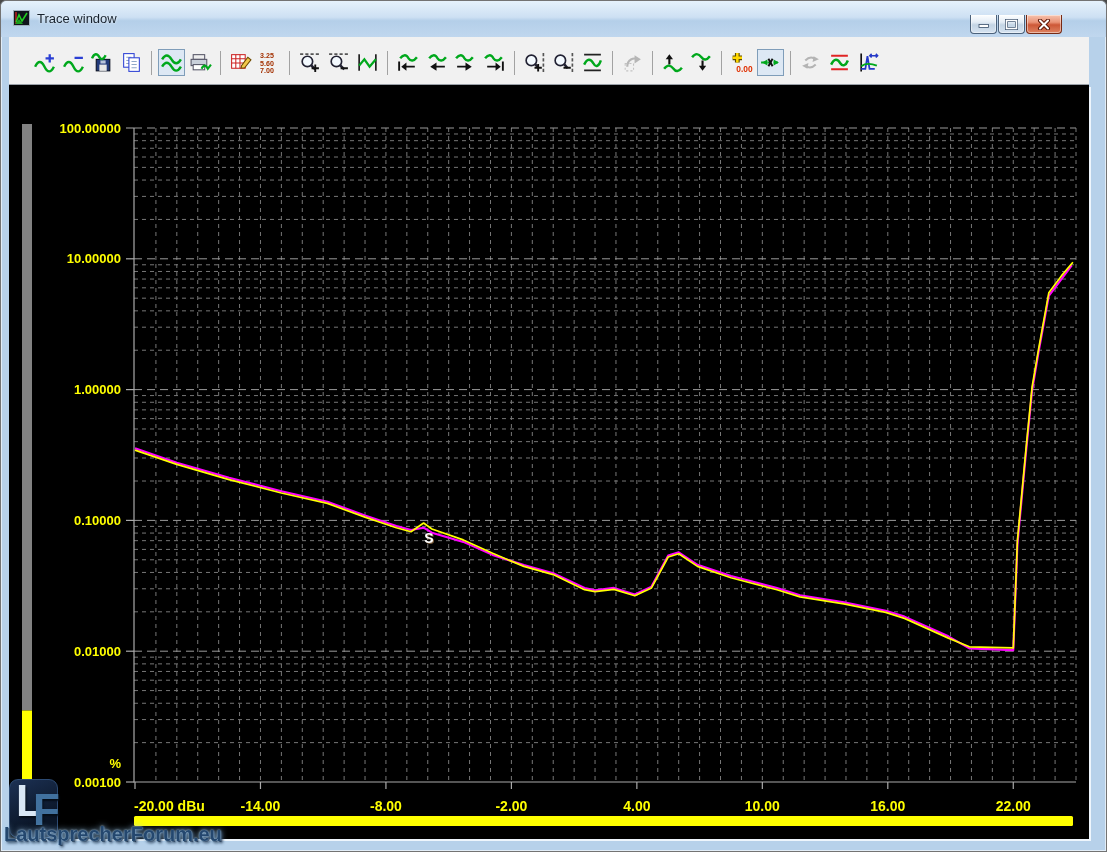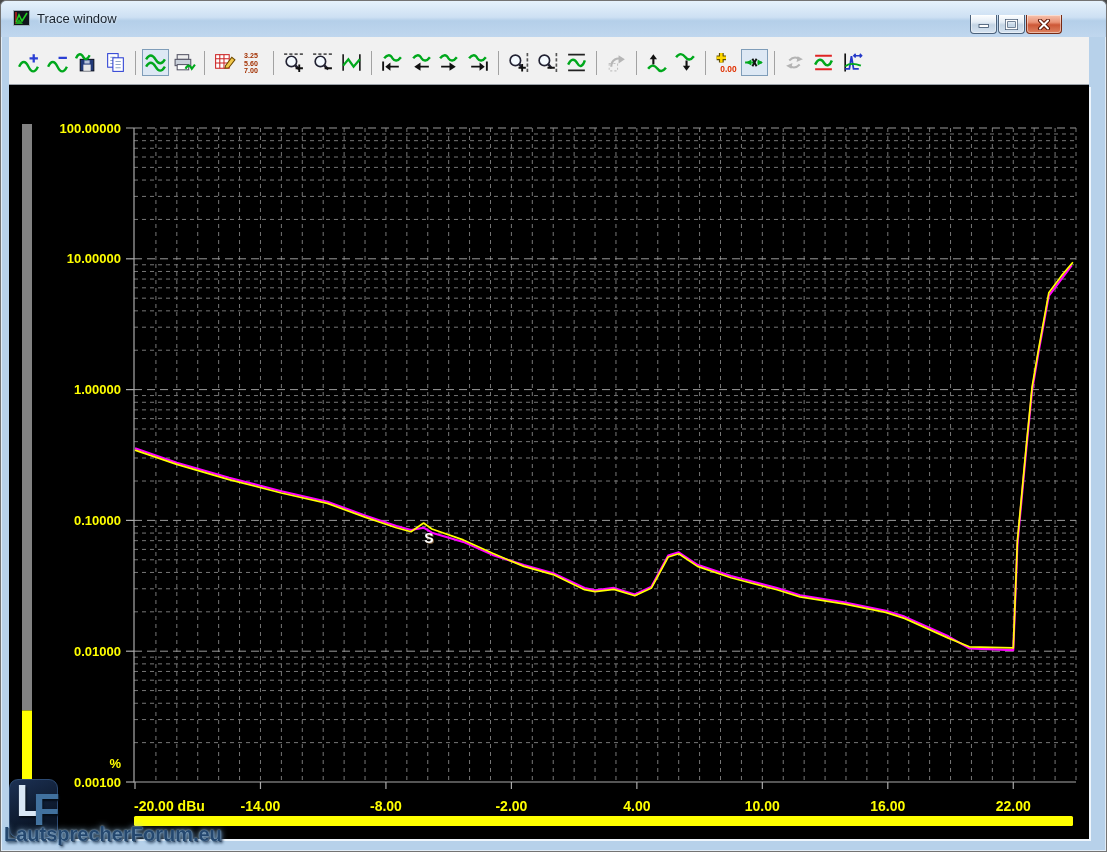--- a/index.html
+++ b/index.html
@@ -16,21 +16,21 @@
     text-shadow:0 0 3px rgba(255,255,255,.9);}
   .win-controls{position:absolute;top:14px;right:44px;display:flex;}
   .wbtn{height:19px;margin-left:1px;border:1px solid #4c627b;border-top:none;
     border-radius:0 0 4px 4px;display:flex;align-items:center;justify-content:center;
     box-shadow:inset 0 0 0 1px rgba(255,255,255,.45);padding:0;cursor:default;}
   .wbtn.minimize,.wbtn.maximize{width:27px;
     background:linear-gradient(#fdfeff,#e3ecf5 40%,#c3d4e4 55%,#d6e3f0);}
   .wbtn.close{width:36px;border-color:#772a14;
     background:linear-gradient(#f6c3ae,#ea9377 40%,#cd5837 55%,#de8362);}
   .toolbar{position:absolute;top:36px;left:8px;width:1080px;height:48px;
-    background:#f1f1f1;border-bottom:1px solid #9aa0a8;}
+    background:#f1f1f1;border-bottom:1px solid #9aa0a8;padding-left:16px;}
   .toolbar-inner{display:flex;align-items:center;height:100%;padding:4px 0 0 5px;}
   .tbtn{width:27px;height:27px;margin:0 1px;border:1px solid transparent;
     display:flex;align-items:center;justify-content:center;background:transparent;padding:0;}
   .tbtn.pressed{background:#dde8f4;border:1px solid #7f9db9;}
   .tsep{width:1px;height:24px;background:#a2a2a2;margin:0 5px;flex:0 0 1px;}
   .client{position:absolute;top:84px;left:8px;width:1080px;height:754px;background:#000;
     box-shadow:2px 2px 0 rgba(248,251,255,.85);}
   .plot{display:block;}
   .plot text{font-family:"Liberation Sans",sans-serif;font-weight:bold;}
   .lf-logo{position:absolute;left:8px;top:778px;width:49px;height:59px;border-radius:9px;

